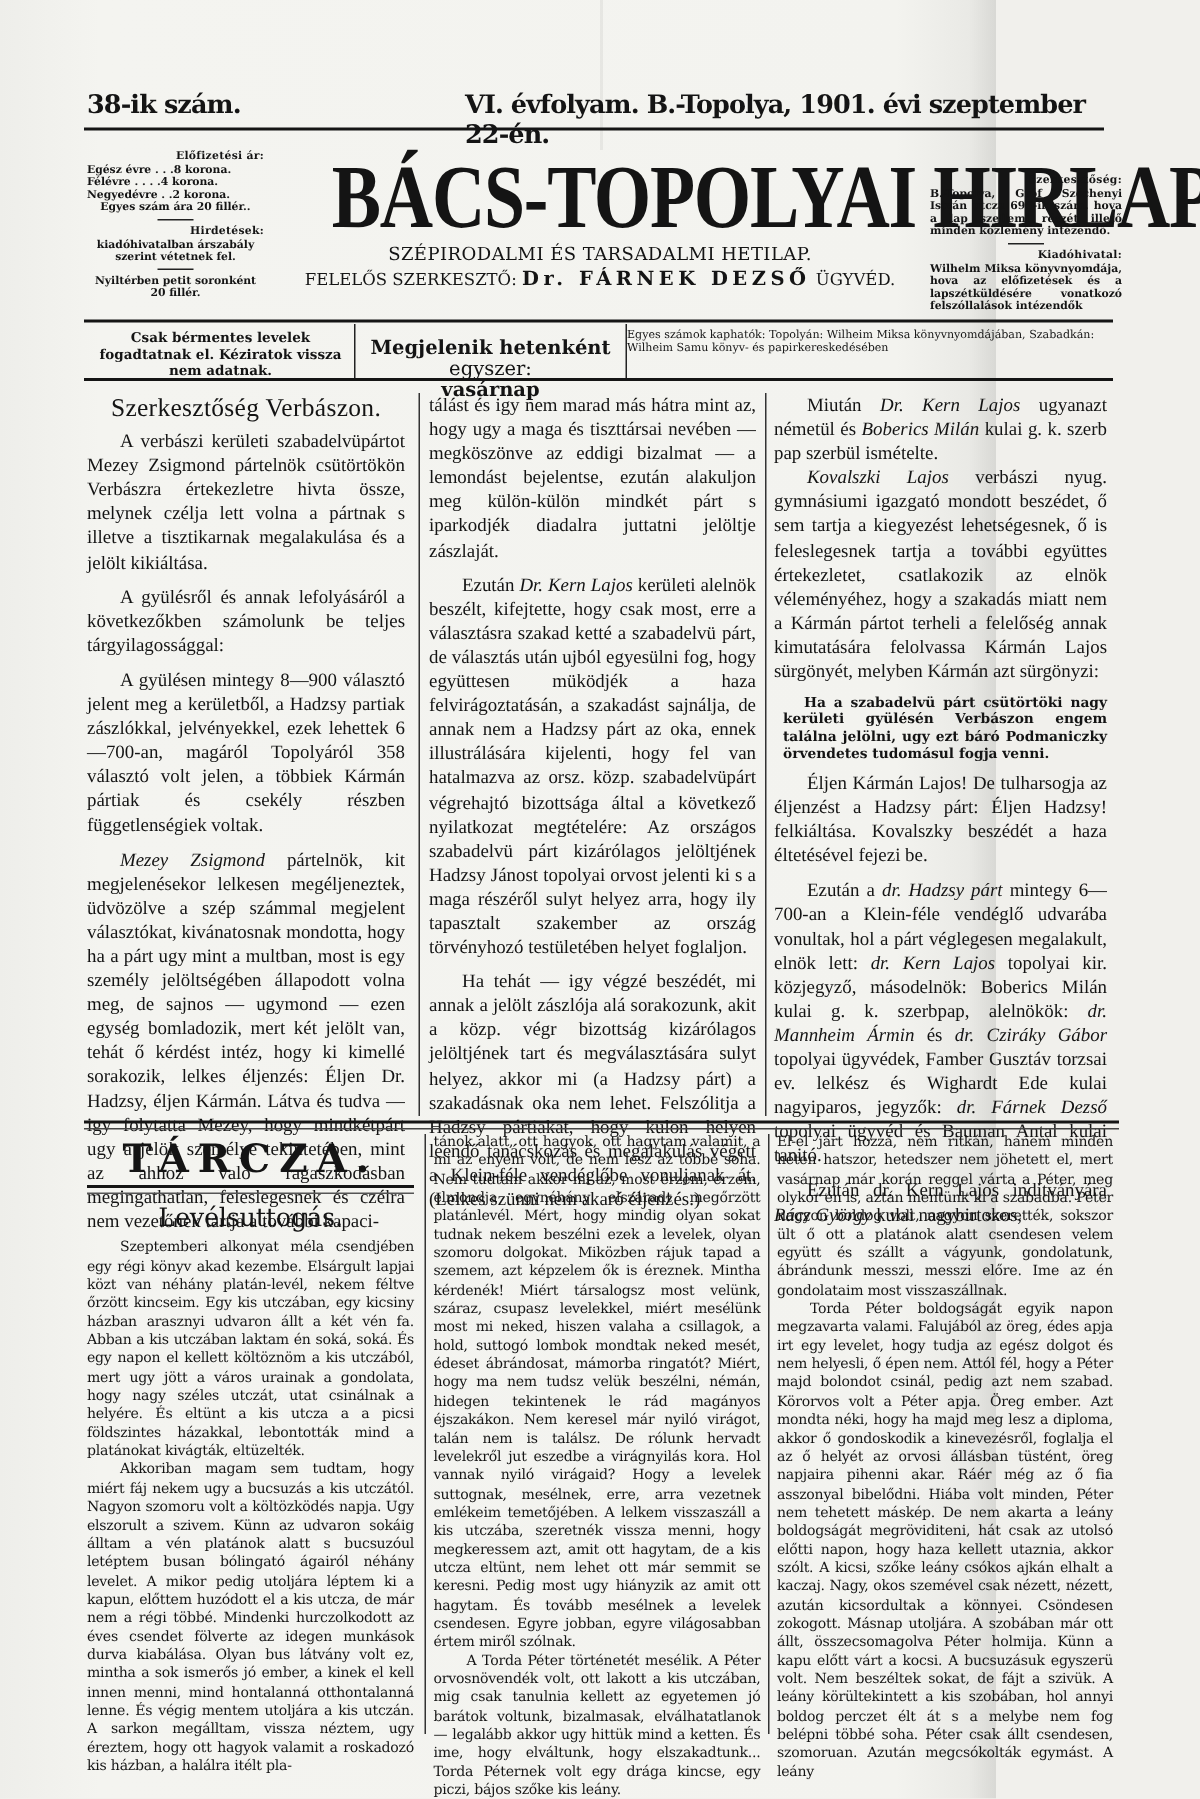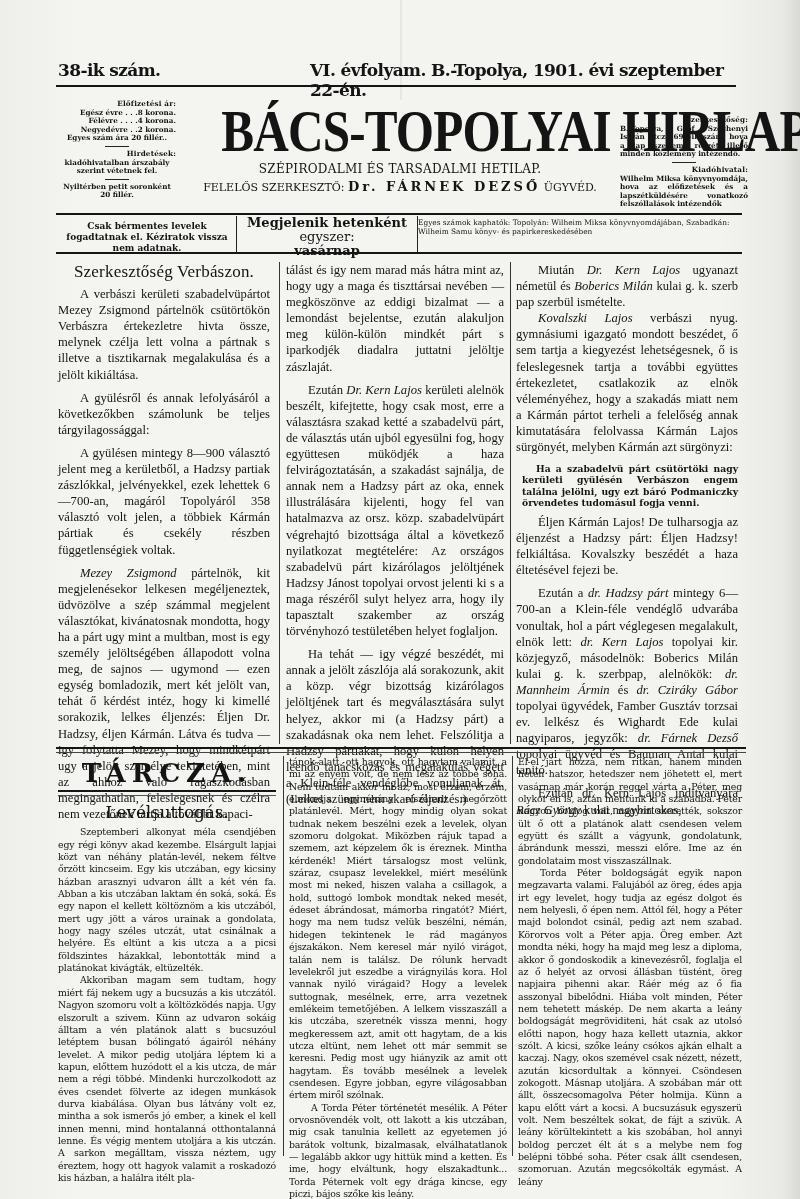--- a/index.html
+++ b/index.html
@@ -1,52 +1,52 @@
 <!DOCTYPE html>
 <html><head>
 <meta charset="utf-8">
 <style>
   html,body{margin:0;padding:0;}
   body{width:800px;height:1199px;background:#f1f0ec;position:relative;overflow:hidden;
        font-family:"DejaVu Serif",serif;color:#141414;}
-  .page{position:absolute;left:0;top:0;width:800px;height:1199px;
+  .page{position:absolute;left:0;top:0;width:664px;height:1199px;
         background:linear-gradient(90deg,#eeeeea 0%,#f4f4f0 10%,#f3f3ef 90%,#e6e6e2 100%);}
   .fold{position:absolute;left:400px;top:0;width:2px;height:100px;background:rgba(0,0,0,0.05);}
   .rightedge{position:absolute;right:0;top:0;width:18px;height:1199px;
              background:linear-gradient(90deg,rgba(0,0,0,0) 0%,rgba(0,0,0,0.06) 100%);}
 
   
   .topline{position:absolute;left:58px;top:58px;width:680px;height:26px;
            font-family:"DejaVu Serif",serif;font-weight:bold;font-size:17px;letter-spacing:-0.6px;}
   .topline .issue{position:absolute;left:0;top:2px;}
   .topline .vol{position:absolute;left:252px;top:2px;}
   .toprule{position:absolute;left:56px;top:85px;width:680px;height:2px;background:#151515;}
 
   
   .sidebox{position:absolute;font-family:"DejaVu Serif",serif;font-size:7.2px;line-height:8.6px;}
   .sidebox .h{font-weight:bold;text-align:right;letter-spacing:0.2px;}
-  .sidebox .row{display:flex;justify-content:flex-end;}
+  .sidebox .row{display:flex;justify-content:flex-start;}
   .sidebox .c{text-align:center;}
   .sidebox .j{text-align:justify;}
   .sidebox .sep{width:24px;height:1px;background:#222;margin:3px auto;}
   .left-box{left:58px;top:100px;width:118px;font-weight:bold;}
   .right-box{left:620px;top:100px;width:128px;font-weight:bold;margin-top:16px;}
 
   .masthead{position:absolute;left:182px;top:98px;width:436px;text-align:center;}
   .masthead .title{font-family:"Liberation Serif",serif;font-weight:bold;font-size:60px;line-height:66px;
                    letter-spacing:-1px;transform:scaleX(0.82);transform-origin:center;white-space:nowrap;}
   .masthead .sub{font-family:"DejaVu Serif",serif;font-size:12px;letter-spacing:0.3px;margin-top:-2px;}
   .masthead .ed{font-family:"DejaVu Serif",serif;font-size:11px;margin-top:3px;}
   .masthead .ed .name{font-weight:bold;font-size:13px;letter-spacing:3px;}
 
   .rule2{position:absolute;left:56px;width:686px;height:2px;background:#151515;}
   .infobar{position:absolute;left:58px;top:216px;width:682px;height:36px;display:flex;}
   .infobar .cell{font-family:"DejaVu Serif",serif;font-weight:bold;}
   .infobar .a{width:178px;font-size:9px;line-height:11px;padding-top:5px;text-align:center;}
-  .infobar .b{width:180px;border-left:1px solid #222;border-right:1px solid #222;text-align:center;font-size:13px;line-height:14px;padding-top:0;}
+  .infobar .b{width:180px;border-left:1px solid #222;border-right:1px solid #222;text-align:center;font-size:13px;line-height:14px;padding-top:10px;}
   .infobar .c{flex:1;font-size:7.4px;line-height:9px;padding-top:2px;font-weight:normal;}
 
   
   .col{position:absolute;font-family:"Liberation Serif",serif;font-size:12.6px;line-height:16.1px;text-align:justify;}
   .col p{margin:0;text-indent:22px;}
   .col p.gap{margin-top:7px;}
   .col .head{font-size:17px;text-align:center;text-indent:0;margin:2px 0 6px 0;letter-spacing:0.2px;}
   .c1{left:58px;top:262px;width:212px;}
   .c2{left:286px;top:262px;width:218px;}
   .c3{left:516px;top:262px;width:222px;}

